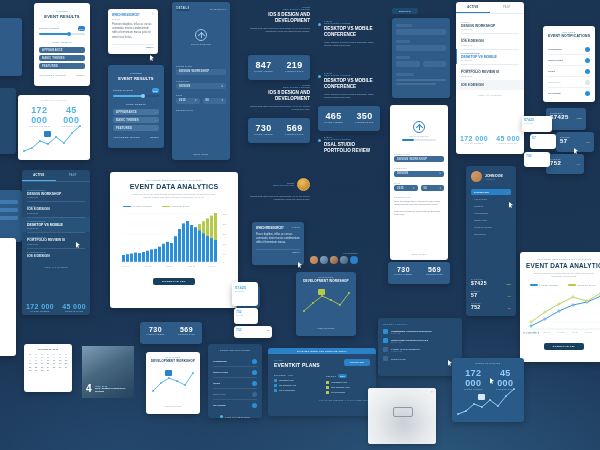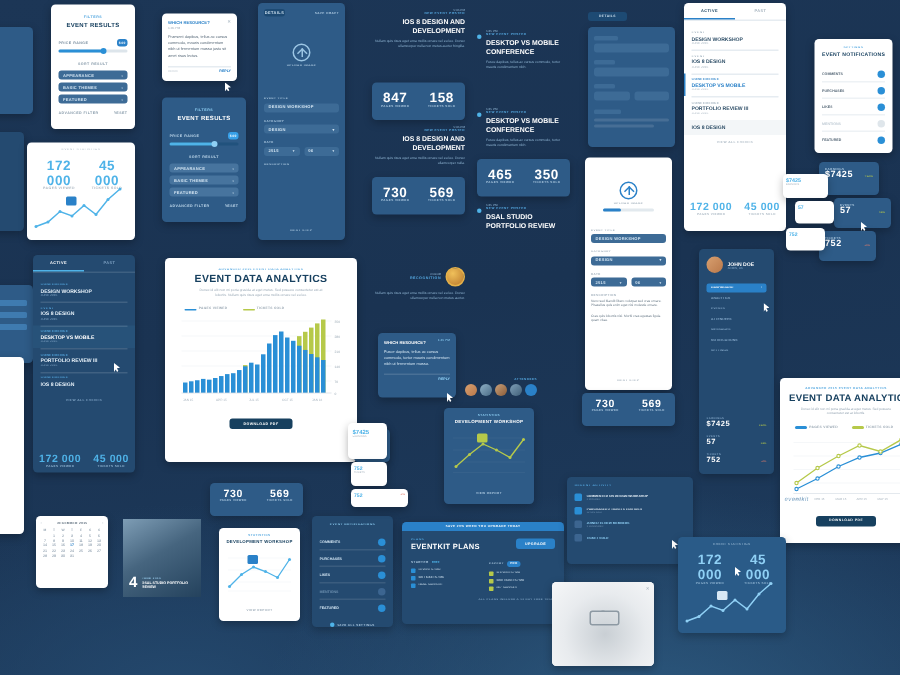--- a/index.html
+++ b/index.html
@@ -270,21 +270,21 @@
     <div class="t lbl" style="text-align:right;font-size:2.1px;">NEW EVENT POSTED</div>
     <div class="t" style="color:#fff;font-size:4.6px;font-weight:bold;text-align:right;text-transform:uppercase;line-height:6px;white-space:normal;margin-top:2px;">IOS 8 DESIGN AND DEVELOPMENT</div>
     <div class="sub" style="text-align:right;white-space:normal;margin-top:3px;color:#8fb4d2;font-size:2.3px;line-height:3.4px;">Nullam quis risus eget urna mollis ornare vel eu leo. Donec ullamcorper nulla non metus auctor fringilla.</div>
   </div>
   <div class="card b" style="left:248px;top:55px;width:62px;height:25px;display:flex;">
     <div style="flex:1;text-align:center;padding-top:5px;">
       <div class="numw">847</div>
       <div class="nums" style="font-size:2px;color:#a9c6de;">PAGES VIEWED</div>
     </div>
     <div style="flex:1;text-align:center;padding-top:5px;">
-      <div class="numw">158</div>
+      <div class="numw">219</div>
       <div class="nums" style="font-size:2px;color:#a9c6de;">TICKETS SOLD</div>
     </div>
   </div>
 
   <div class="card flat" style="left:248px;top:84px;width:62px;height:58px;">
     <div class="t" style="color:#8fb4d2;font-size:2.1px;text-align:right;">5:45 PM</div>
     <div class="t lbl" style="text-align:right;font-size:2.1px;">NEW EVENT POSTED</div>
     <div class="t" style="color:#fff;font-size:4.6px;font-weight:bold;text-align:right;text-transform:uppercase;line-height:6px;white-space:normal;margin-top:2px;">IOS 8 DESIGN AND DEVELOPMENT</div>
     <div class="sub" style="text-align:right;white-space:normal;margin-top:3px;color:#8fb4d2;font-size:2.3px;line-height:3.4px;">Nullam quis risus eget urna mollis ornare vel eu leo. Donec ullamcorper nulla.</div>
   </div>

